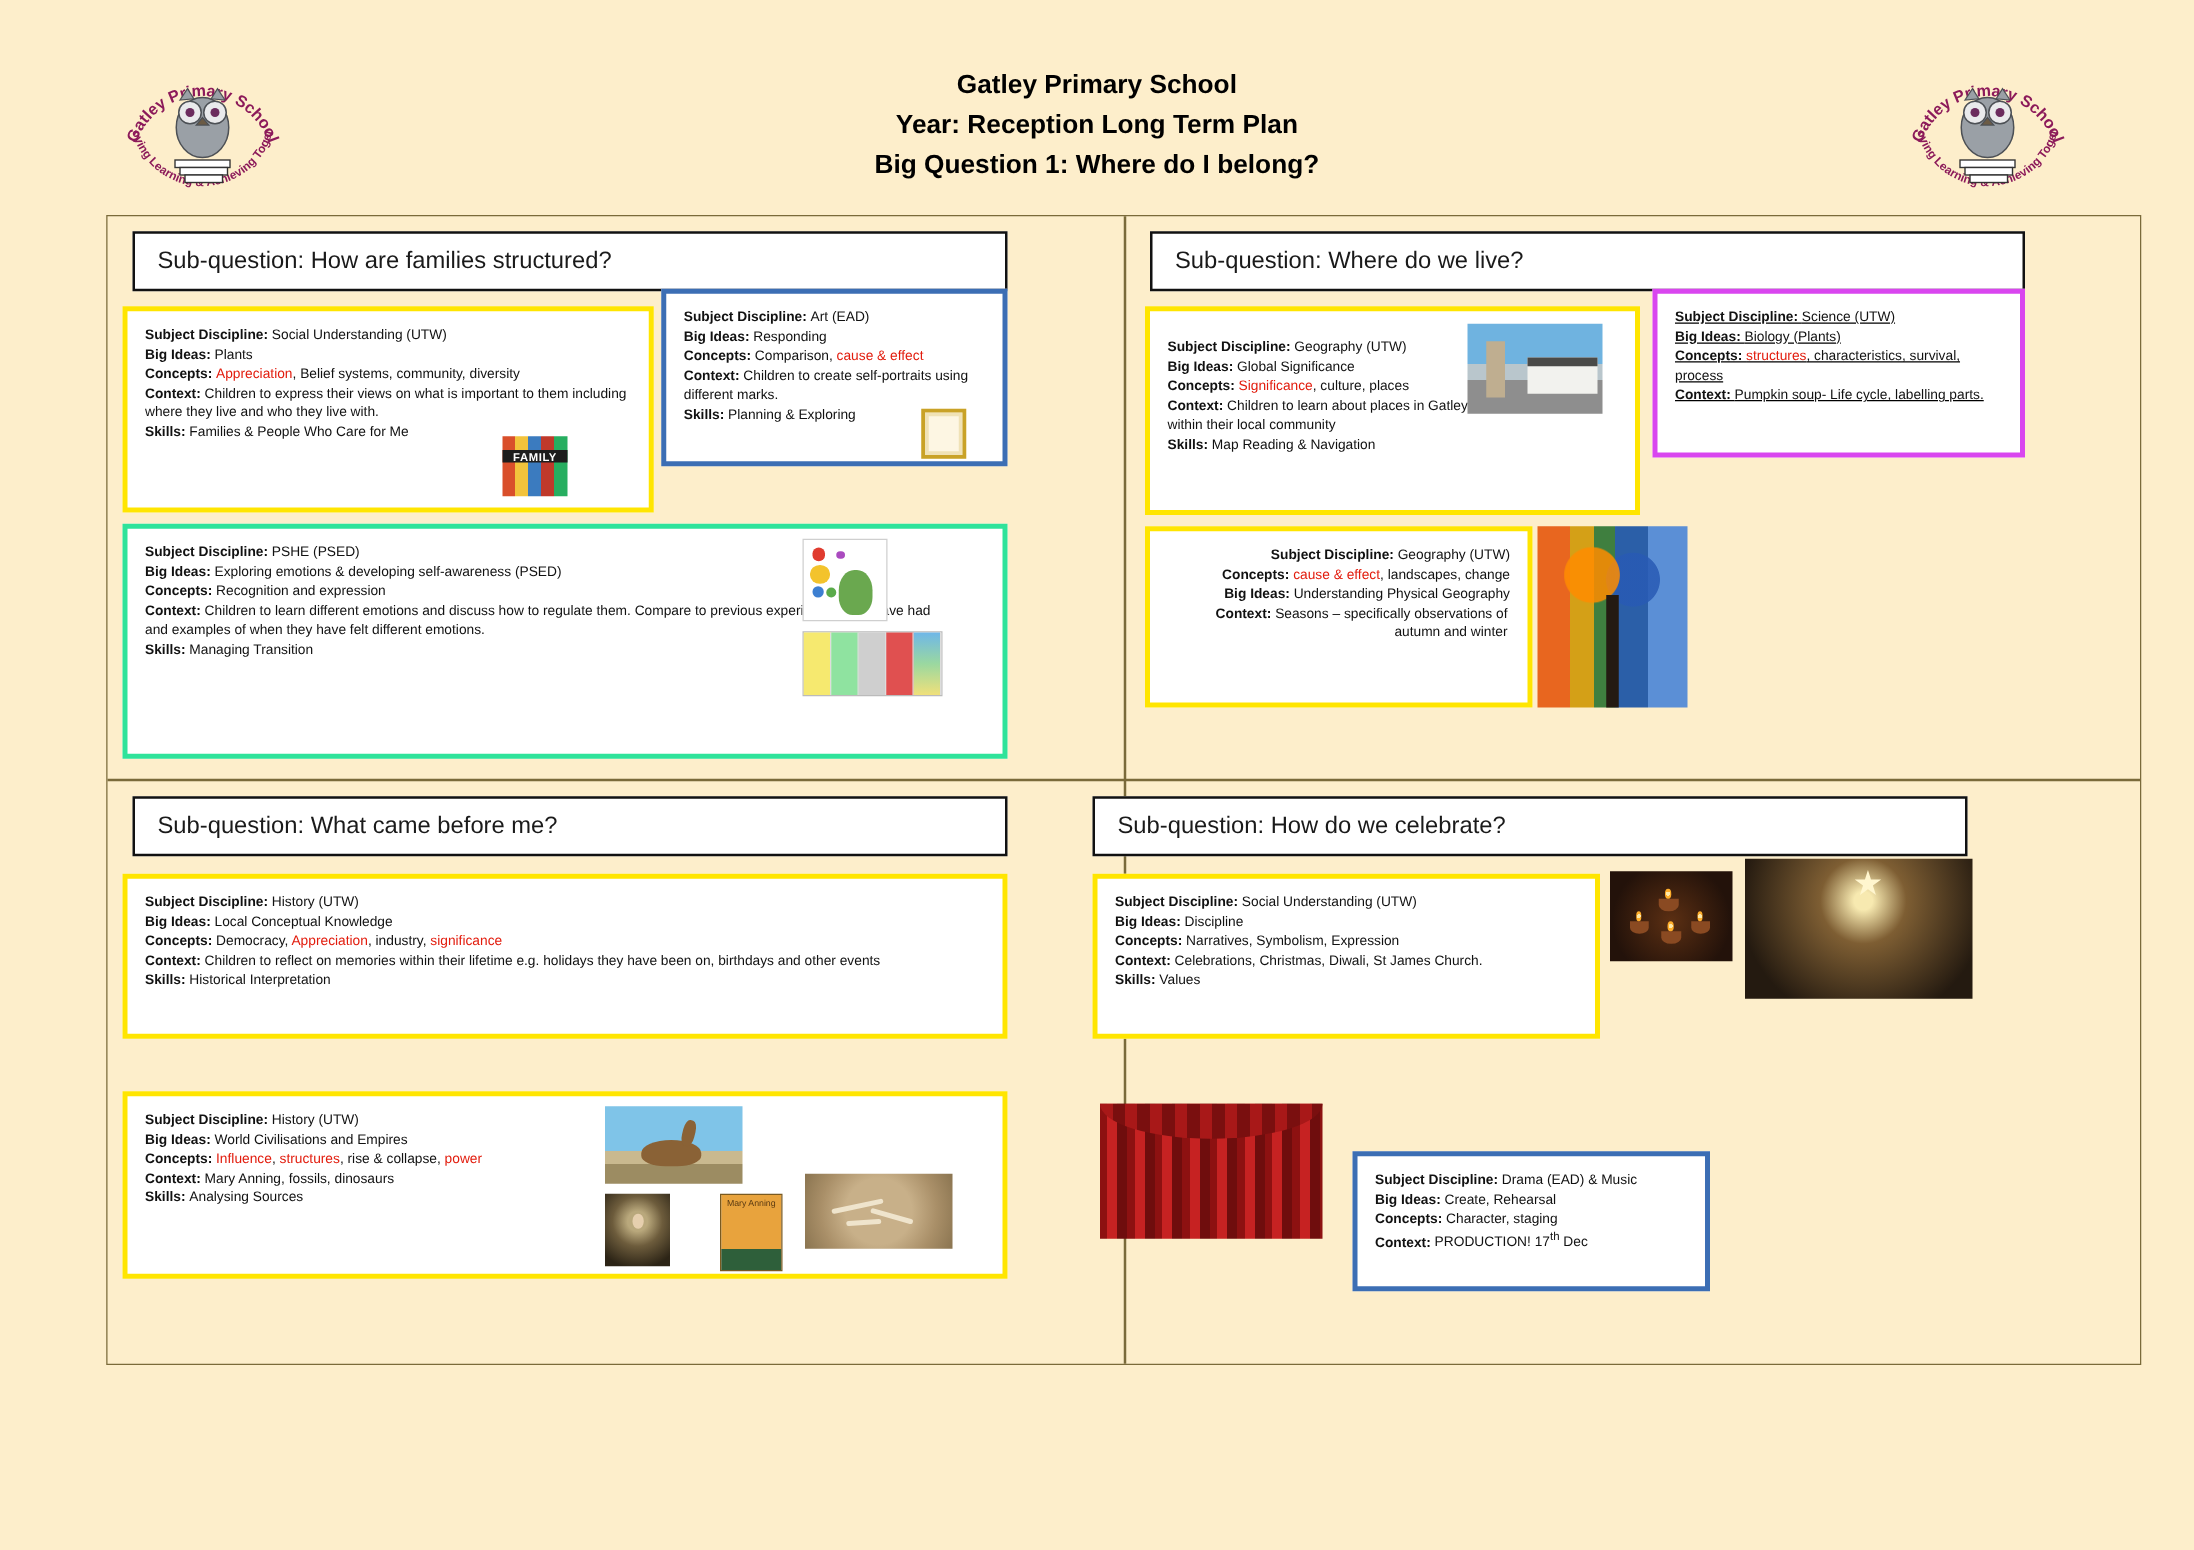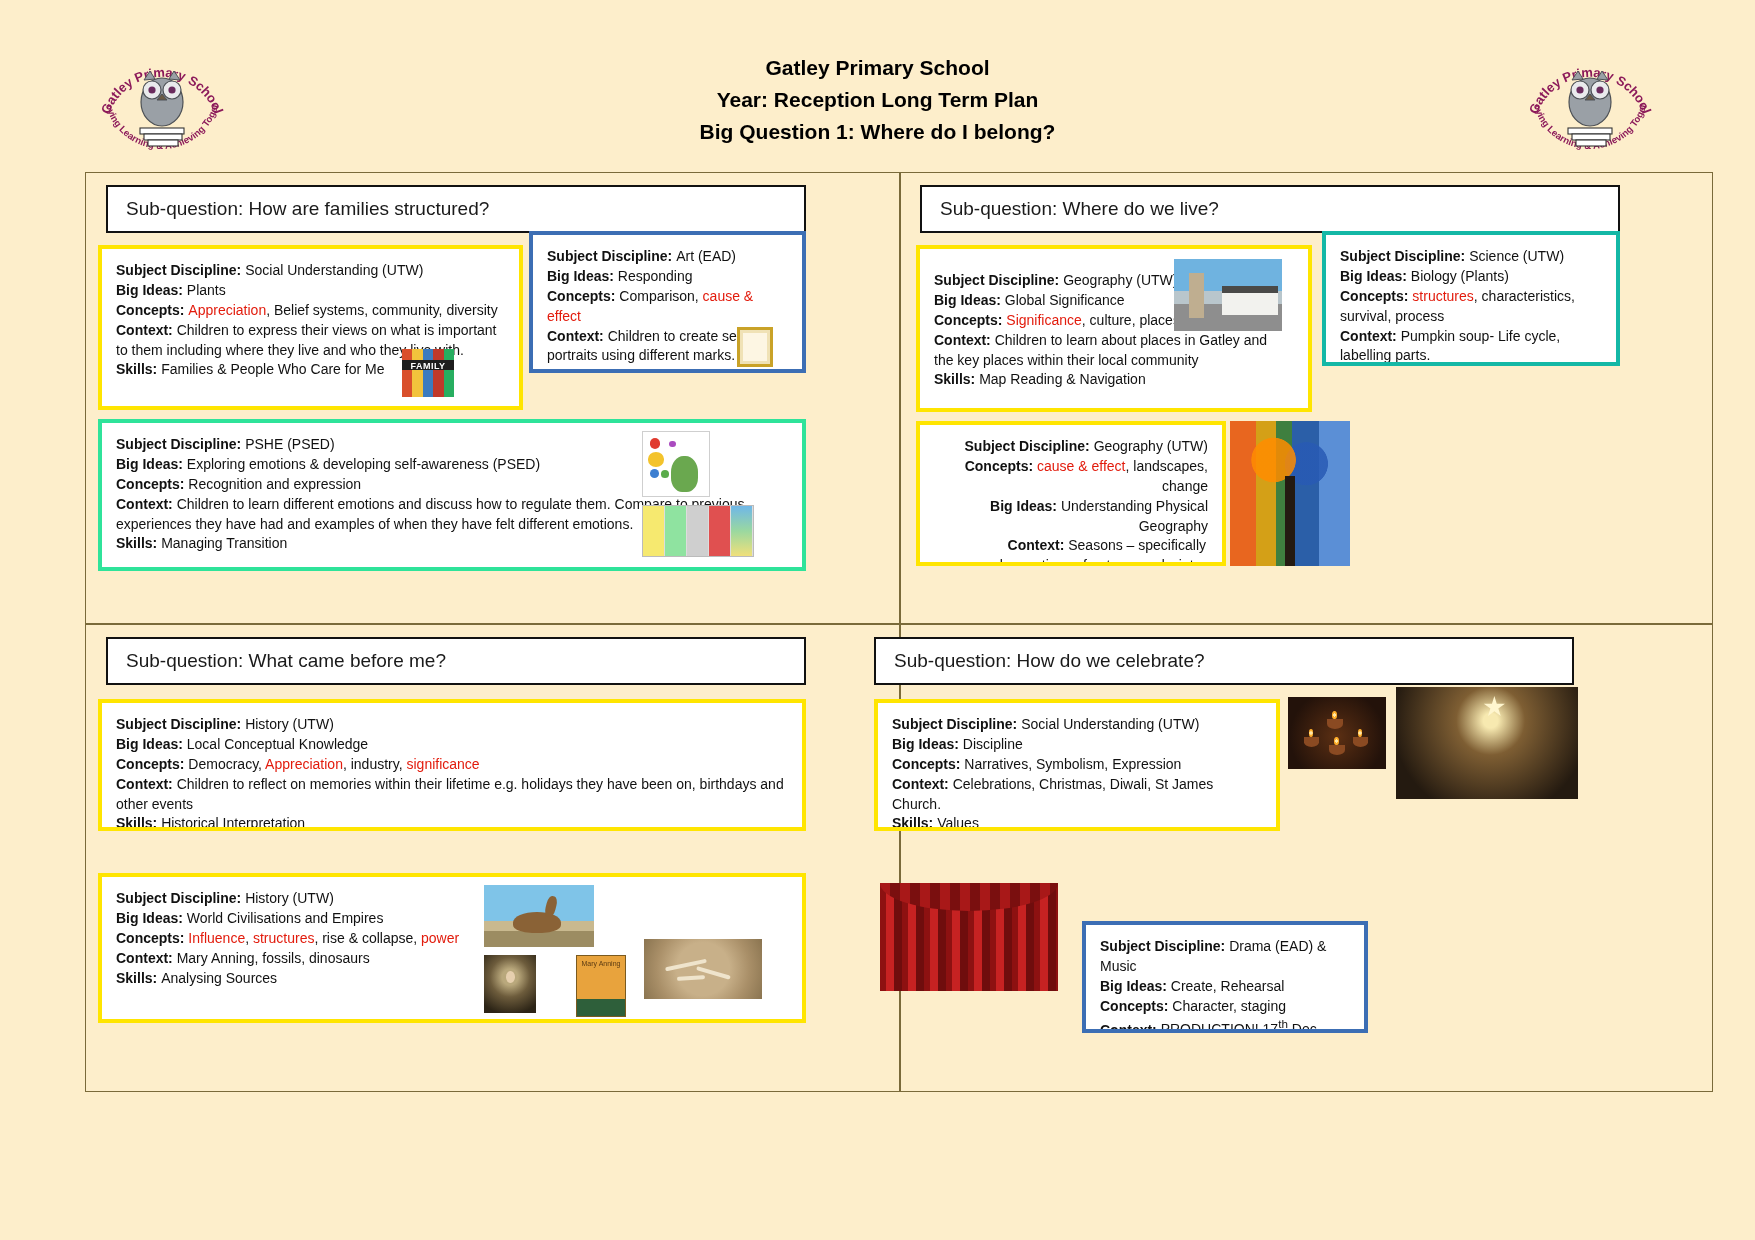--- a/index.html
+++ b/index.html
@@ -77,23 +77,23 @@
   
   .card {
     position: absolute;
     background: #ffffff;
     overflow: hidden;
   }
   .card-inner { padding: 12px 14px 6px 14px; }
   .b-yellow { border: 4px solid #ffe500; }
   .b-blue   { border: 4px solid #3c6eb4; }
   .b-green  { border: 4px solid #2fe39a; }
-  .b-lgreen { border: 4px solid #14b8a6; }
-
-  .row { font-size: 14px; line-height: 1.42; color: #111; }
+  .b-lgreen { border: 4px solid #d946ef; text-decoration: underline; }
+
+  .row { font-size: 11px; line-height: 1.42; color: #111; }
   .row b { font-weight: bold; }
   .red { color: #e21b0c; }
 
   
   .pic { position: absolute; background-size: cover; background-position: center; }
 
   
   .pic-family {
     background:
       linear-gradient(to right,
@@ -329,21 +329,21 @@
             <span>Children to create self-portraits using different marks.</span>
           </div>
           <div class="row">
             <b>Skills: </b>
             <span>Planning &amp; Exploring</span>
           </div>
         </div>
         <div class="pic frame-pic" style="left:204px; top:92px; width:36px; height:40px;"></div>
       </div>
 
-      <div class="card b-green" style="left:12px; top:246px; width:708px; height:152px;">
+      <div class="card b-green" style="left:12px; top:246px; width:708px; height:188px;">
         <div class="card-inner">
           <div class="row">
             <b>Subject Discipline: </b>
             <span>PSHE (PSED)</span>
           </div>
           <div class="row">
             <b>Big Ideas: </b>
             <span>Exploring emotions &amp; developing self-awareness (PSED)</span>
           </div>
           <div class="row">

